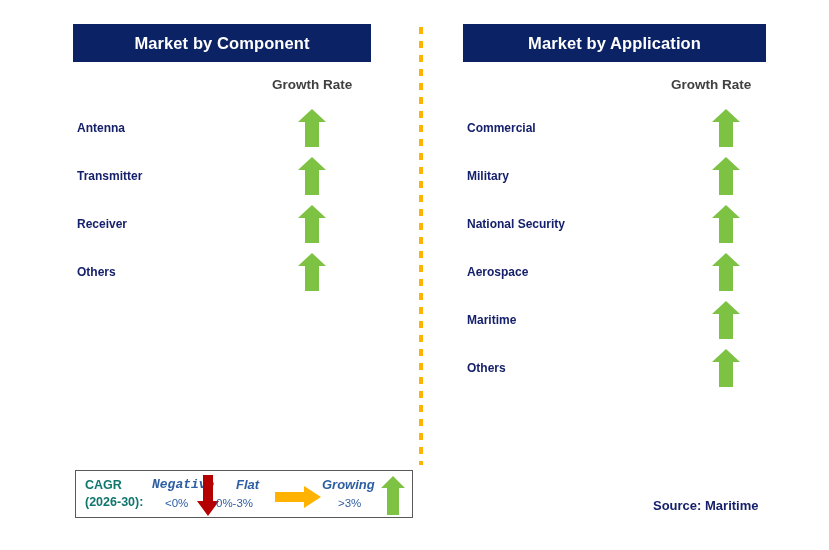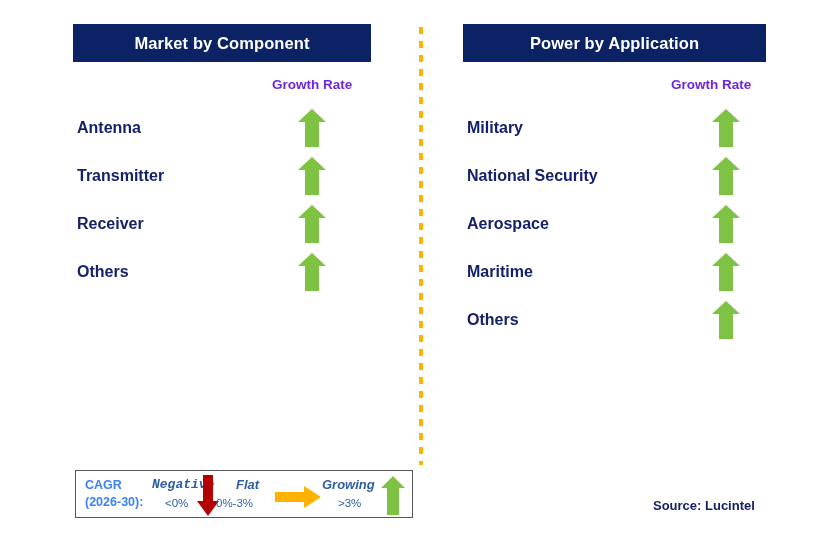--- a/index.html
+++ b/index.html
@@ -31,21 +31,21 @@
     text-align: center;
     line-height: 38px;
     height: 38px;
     letter-spacing: 0.1px;
   }
 
   .growth-rate-label {
     position: absolute;
     font-size: 13.5px;
     font-weight: bold;
-    color: #6d28d9;
+    color: #404040;
     white-space: nowrap;
   }
   #grl-left  { left: 272px; top: 77px; }
   #grl-right { left: 671px; top: 77px; }
 
   
   .rows {
     position: absolute;
     top: 104px;
   }
@@ -54,21 +54,21 @@
 
   .row {
     position: relative;
     height: 48px;
   }
   .row-label {
     position: absolute;
     left: 4px;
     top: 50%;
     transform: translateY(-50%);
-    font-size: 16px;
+    font-size: 12px;
     font-weight: bold;
     color: #16216B;
     white-space: nowrap;
   }
   .row-arrow {
     position: absolute;
     top: 50%;
     transform: translateY(-50%);
     width: 28px;
     height: 38px;
@@ -106,21 +106,21 @@
     border: 1.5px solid #595959;
     background: #ffffff;
     box-sizing: border-box;
   }
   .legend-cagr {
     position: absolute;
     left: 9px;
     top: 6px;
     font-size: 12.5px;
     font-weight: bold;
-    color: #3b82f6;
+    color: #0f766e;
     line-height: 17px;
   }
   .legend-term {
     position: absolute;
     font-size: 13px;
     font-weight: bold;
     font-style: italic;
     color: #2E5FA3;
     white-space: nowrap;
   }
@@ -216,26 +216,34 @@
         <polygon points="14,0 28,13 21,13 21,38 7,38 7,13 0,13" fill="#7DC242"></polygon>
       </svg>
     </span>
   </div>
 
 </div>
 
 <div id="divider"></div>
 
 <div class="panel" id="panel-application">
-  <div class="panel-header">Power by Application</div>
+  <div class="panel-header">Market by Application</div>
 </div>
 <div class="growth-rate-label" id="grl-right">Growth Rate</div>
 
 <div class="rows" id="rows-application">
 
+  <div class="row">
+    <span class="row-label">Commercial</span>
+    <span class="row-arrow">
+      <svg class="arrow-up-green" viewBox="0 0 28 38" xmlns="http://www.w3.org/2000/svg" aria-hidden="true">
+        <polygon points="14,0 28,13 21,13 21,38 7,38 7,13 0,13" fill="#7DC242"></polygon>
+      </svg>
+    </span>
+  </div>
 
   <div class="row">
     <span class="row-label">Military</span>
     <span class="row-arrow">
       <svg class="arrow-up-green" viewBox="0 0 28 38" xmlns="http://www.w3.org/2000/svg" aria-hidden="true">
         <polygon points="14,0 28,13 21,13 21,38 7,38 7,13 0,13" fill="#7DC242"></polygon>
       </svg>
     </span>
   </div>
 
@@ -306,13 +314,13 @@
   <div class="legend-range" id="lg-grow-range">&gt;3%</div>
 
   <span id="lg-arrow-up">
     <svg width="24" height="39" viewBox="0 0 24 39" xmlns="http://www.w3.org/2000/svg" aria-hidden="true">
       <polygon points="12,0 24,12 18,12 18,39 6,39 6,12 0,12" fill="#7DC242"></polygon>
     </svg>
   </span>
 
 </div>
 
-<div id="source">Source: Lucintel</div>
+<div id="source">Source: Maritime</div>
 
 </body></html>

